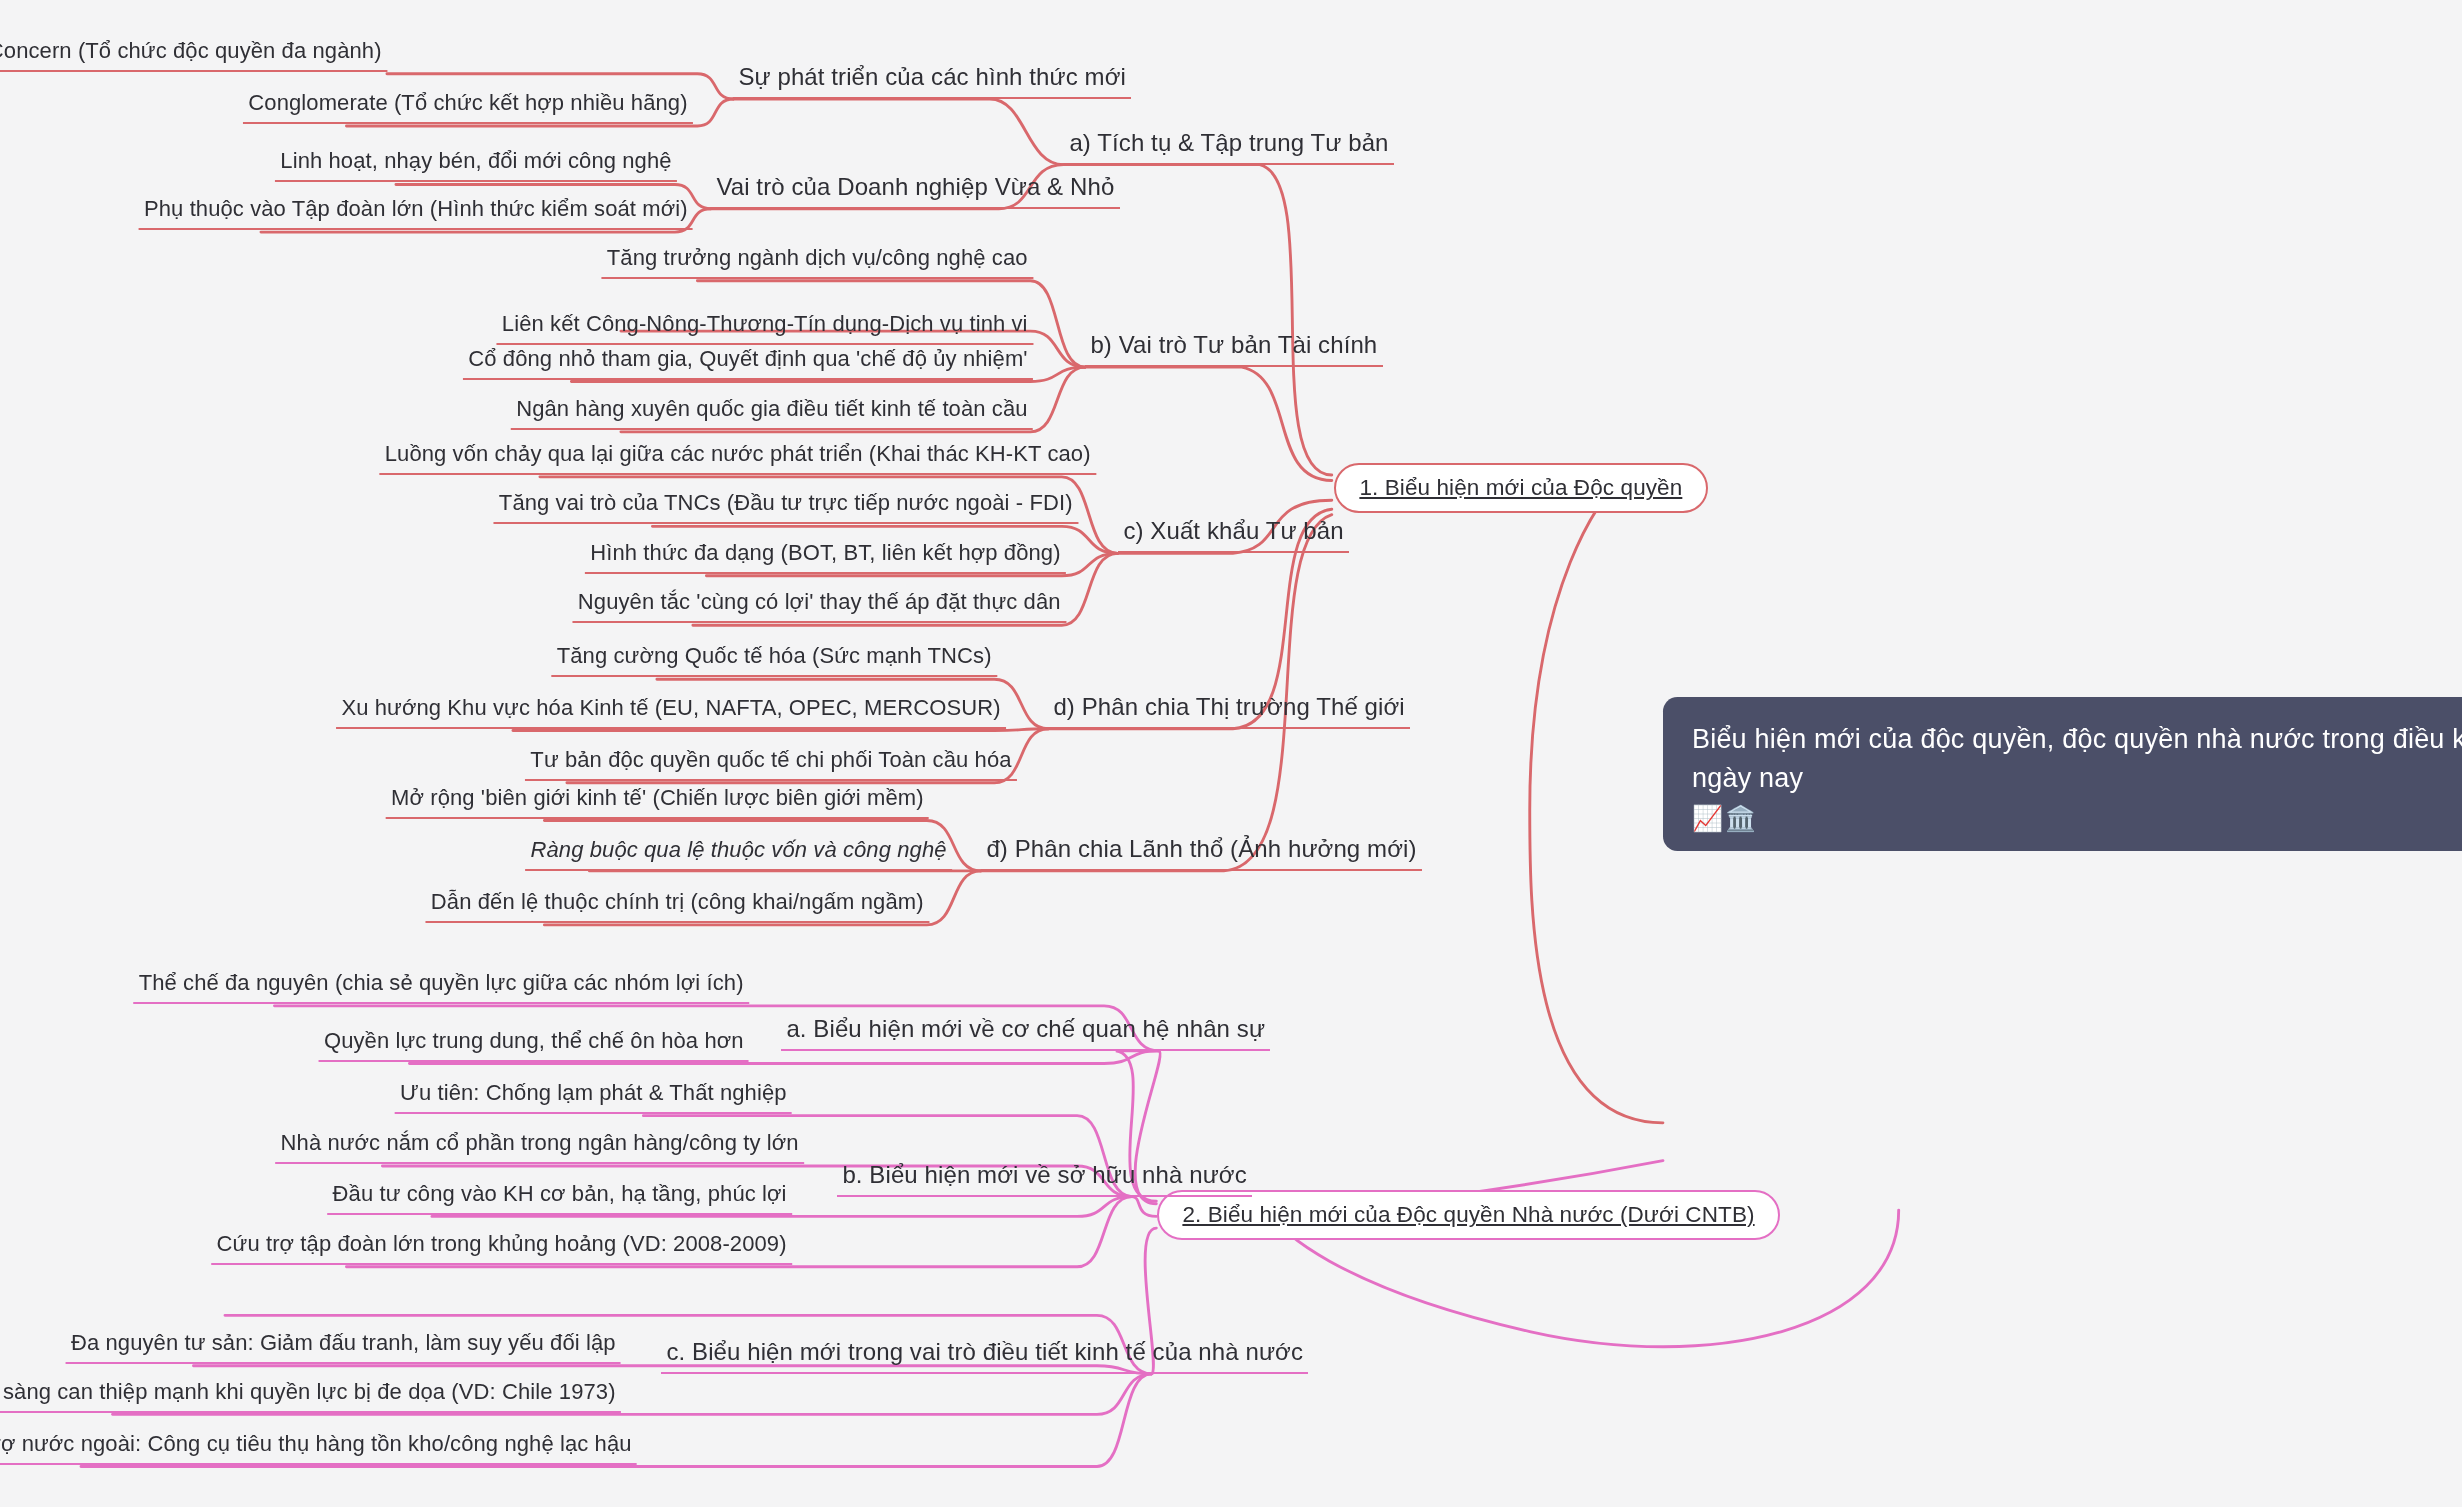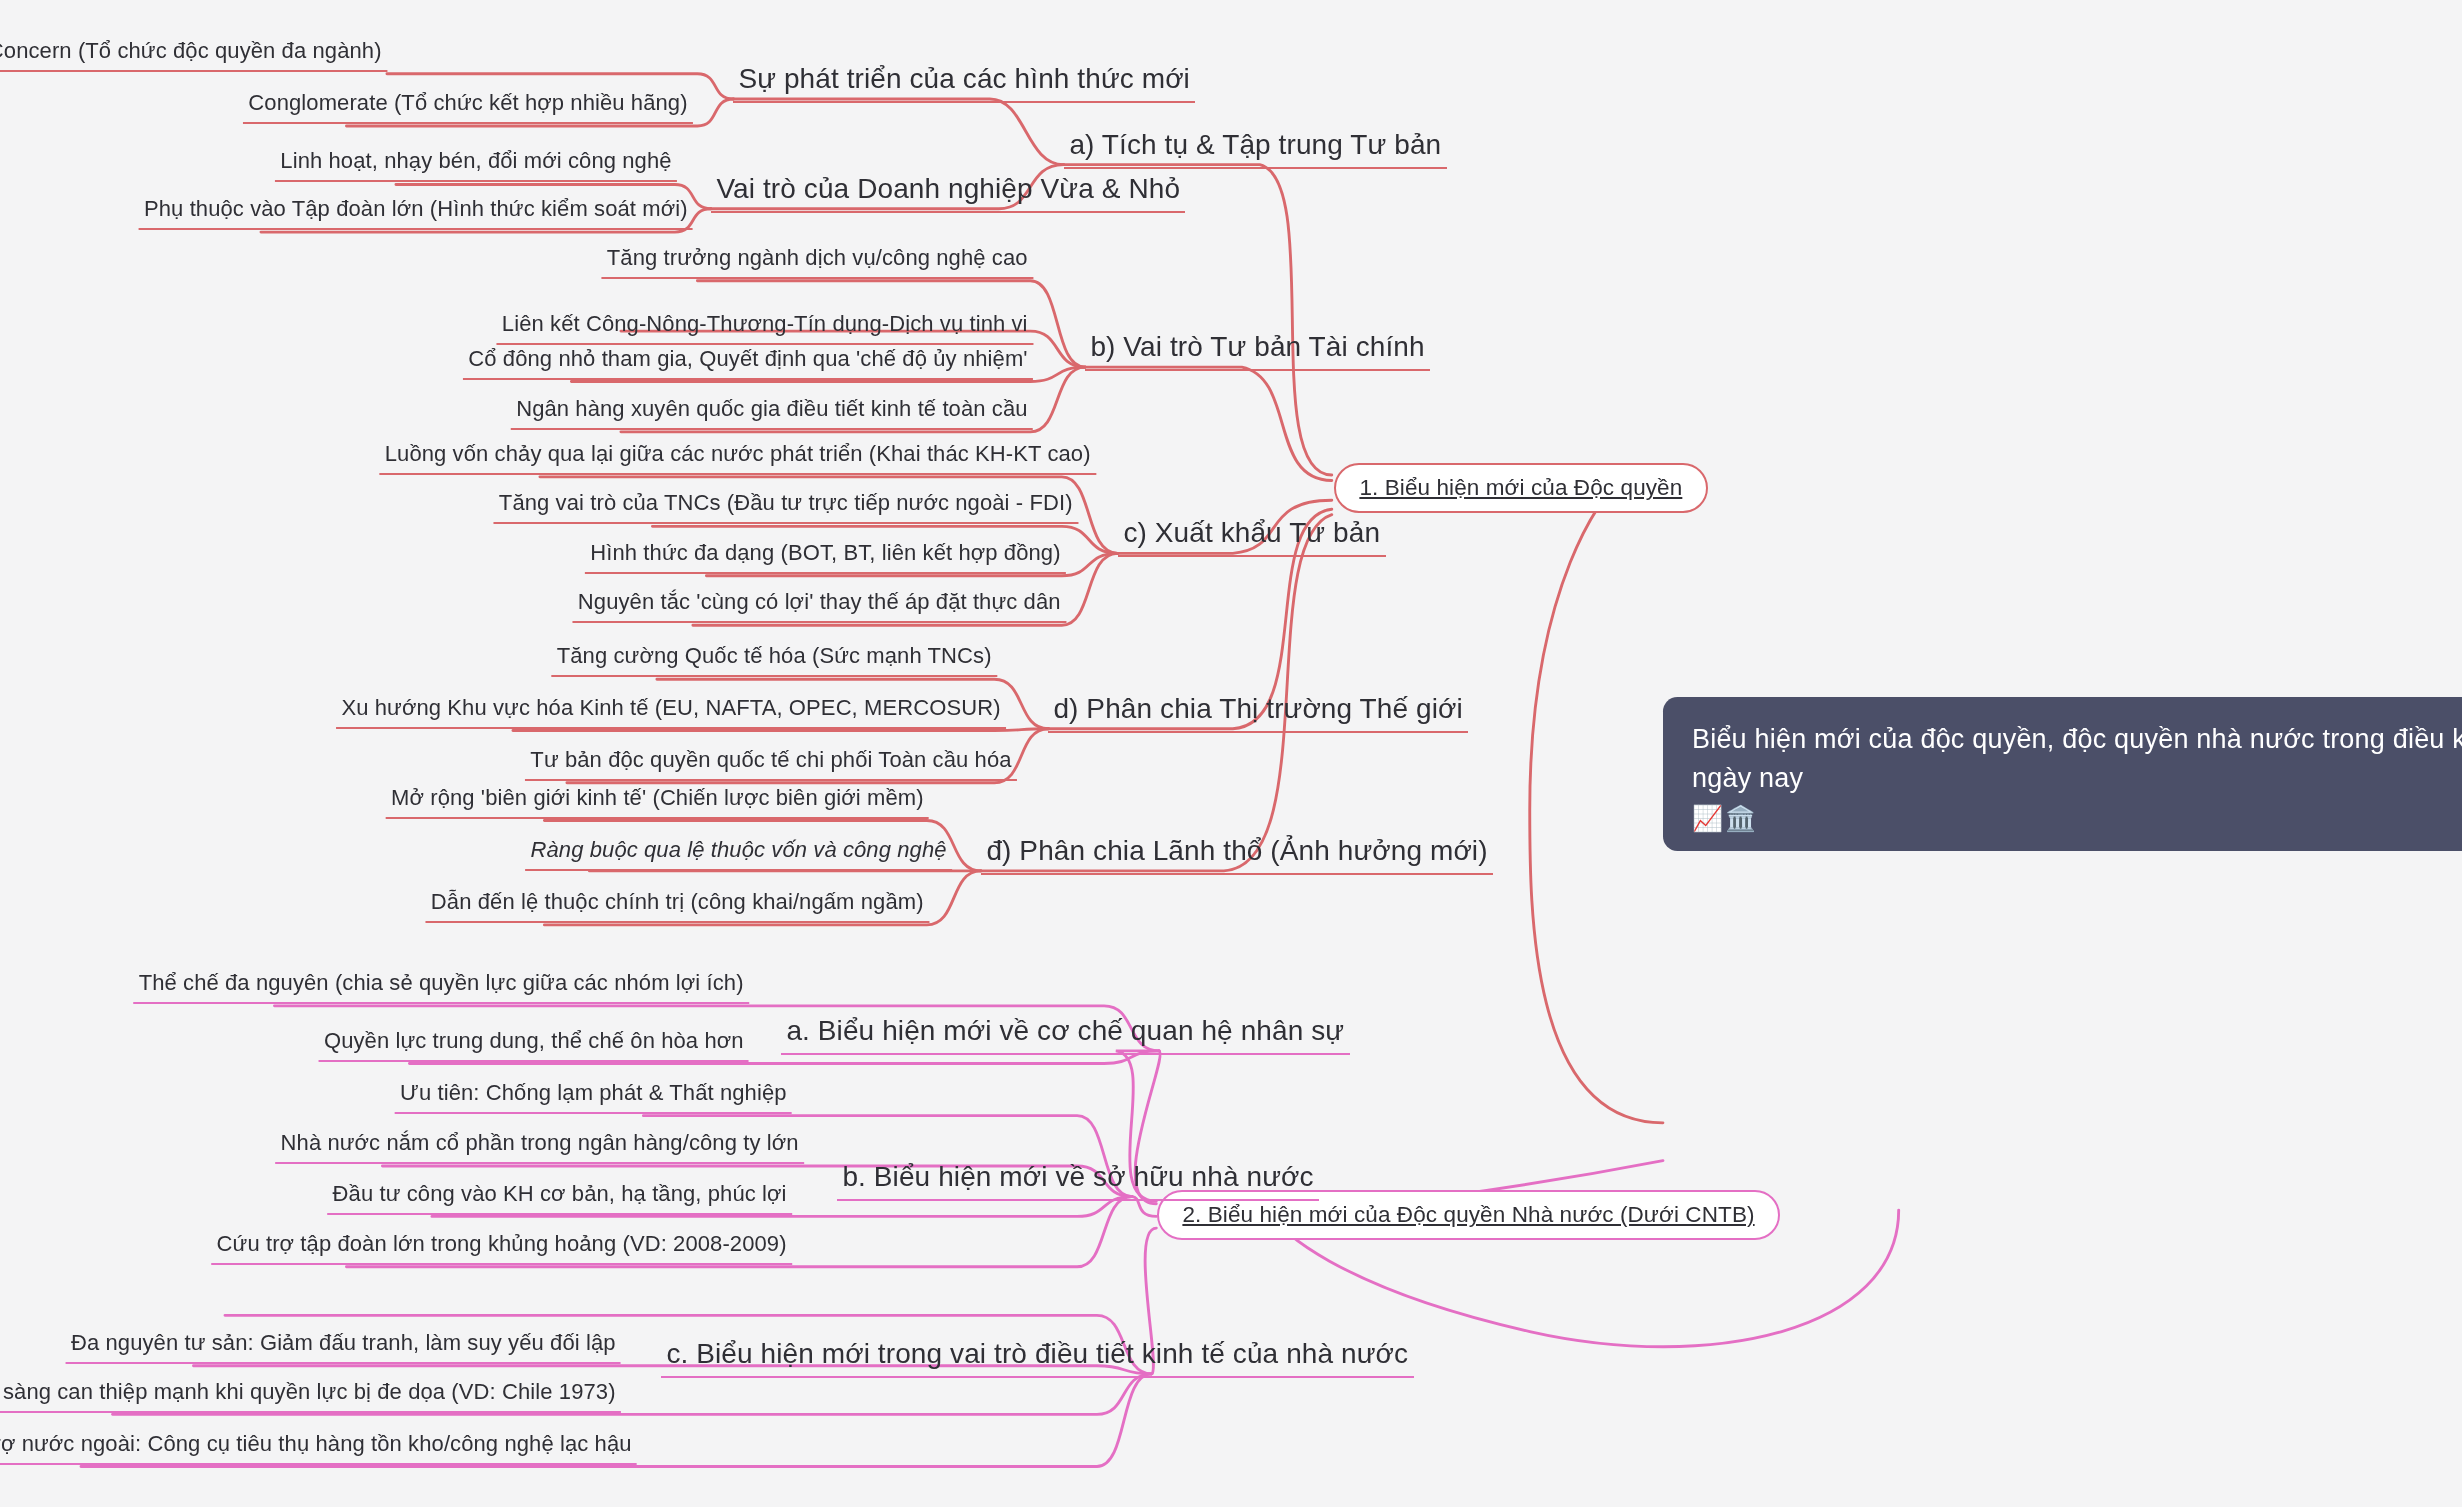--- a/index.html
+++ b/index.html
@@ -31,21 +31,21 @@
     letter-spacing: 0.1px;
   }
   .leaf.red   { border-bottom: 2.9px solid #d9686c; }
   .leaf.pink  { border-bottom: 2.9px solid #e46fc4; }
   .leaf.r     { text-align: right; }
 
   
   .sub {
     position: absolute;
     white-space: nowrap;
-    font-size: 28px;
+    font-size: 24px;
     color: #2f2f35;
     padding: 0 5.4px 6.3px 5.4px;
     letter-spacing: 0.1px;
   }
   .sub.red  { border-bottom: 2.9px solid #d9686c; }
   .sub.pink { border-bottom: 2.9px solid #e46fc4; }
 
   
   .pill {
     position: absolute;

